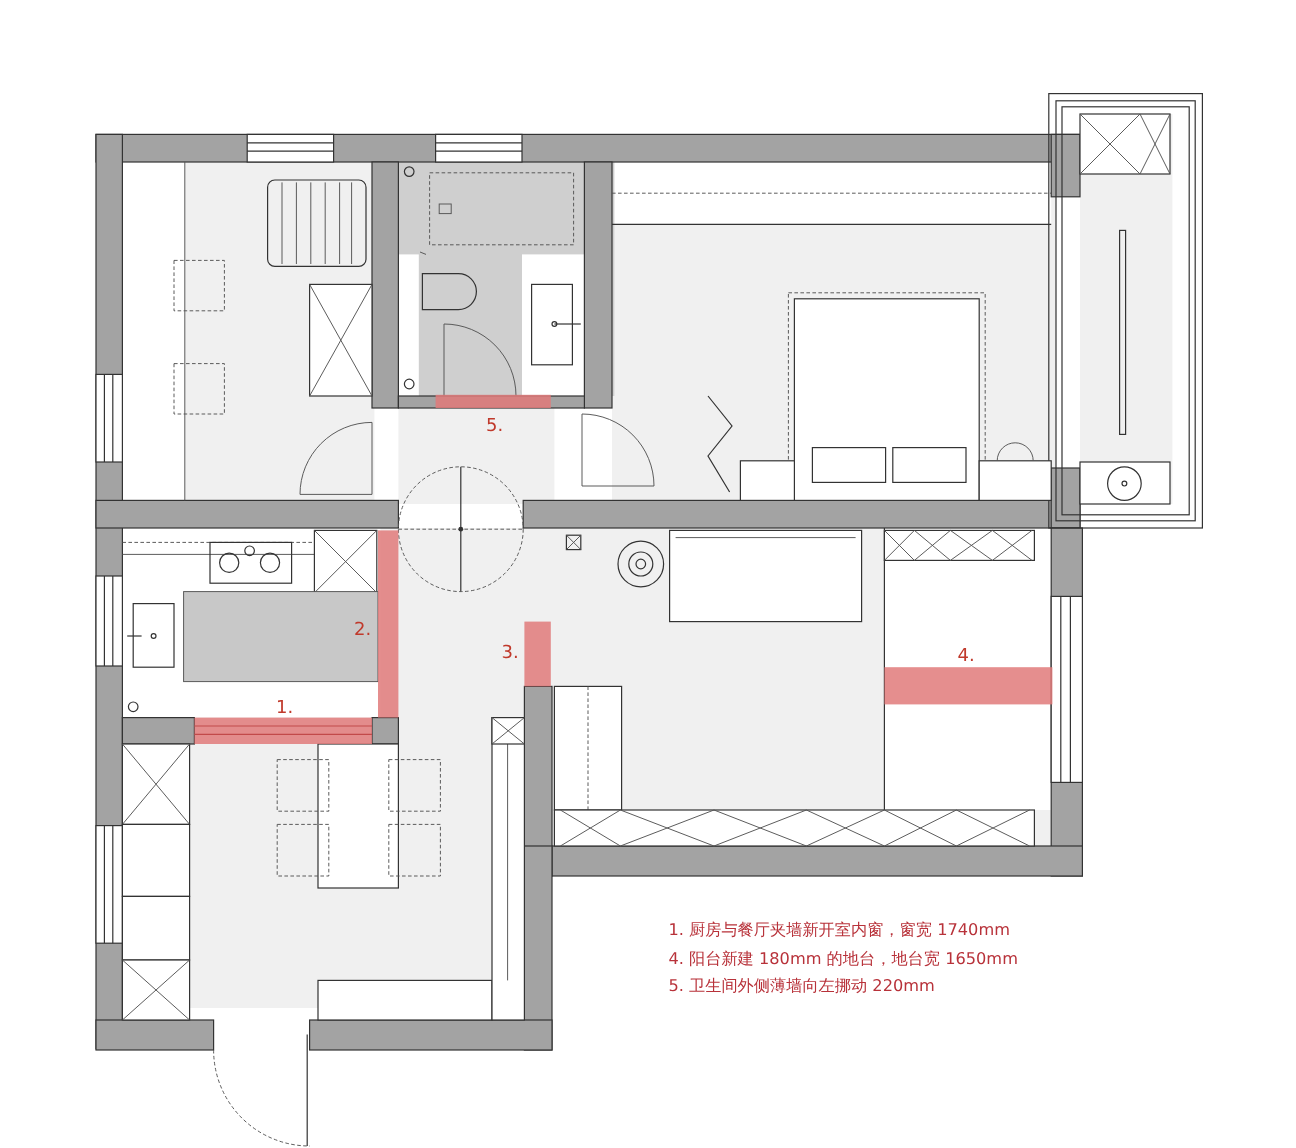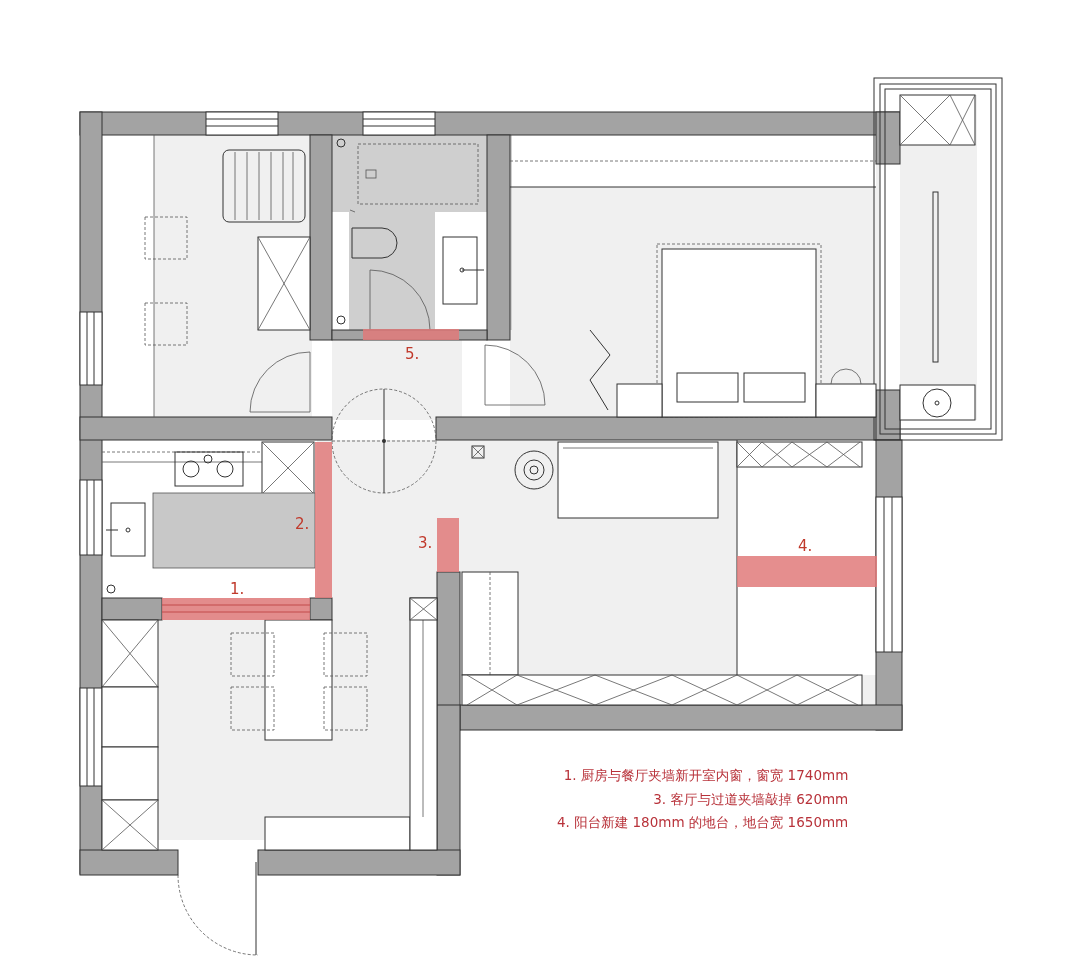--- a/index.html
+++ b/index.html
@@ -8,21 +8,21 @@
   .wall{fill:#a3a3a3;stroke:#333;stroke-width:1;}
   .floor{fill:#f0f0f0;}
   .white{fill:#ffffff;}
   .line{fill:none;stroke:#333;stroke-width:1;}
   .thin{fill:none;stroke:#555;stroke-width:0.8;}
   .dash{fill:none;stroke:#555;stroke-width:0.8;stroke-dasharray:3 2;}
   .grey{fill:#cfcfcf;}
   .red{fill:#e07a7a;opacity:0.85;}
   .redline{stroke:#c24a4a;stroke-width:1;fill:none;}
   .marker{position:absolute;color:#c0392b;font-size:15px;font-family:"DejaVu Sans",sans-serif;}
-  #notes{position:absolute;left:557px;top:764px;color:#b8323a;font-size:13.5px;line-height:23.5px;font-family:"DejaVu Sans",sans-serif;text-align:right;}
+  #notes{position:absolute;left:557px;top:764px;color:#b8323a;font-size:13.5px;line-height:23.5px;font-family:"DejaVu Sans",sans-serif;}
   #notes div{white-space:nowrap;}
 </style>
 </head>
 <body>
 
 <svg id="plan" viewBox="0 0 1080 957" xmlns="http://www.w3.org/2000/svg">
 
   <g>
     <rect class="floor" x="102" y="135" width="210" height="282"></rect>
     <rect class="white" x="102" y="135" width="52" height="282"></rect>
@@ -257,15 +257,15 @@
 </svg>
 
 <span class="marker" style="left:230px;top:580px;">1.</span>
 <span class="marker" style="left:295px;top:515px;">2.</span>
 <span class="marker" style="left:418px;top:534px;">3.</span>
 <span class="marker" style="left:798px;top:537px;">4.</span>
 <span class="marker" style="left:405px;top:345px;">5.</span>
 
 <div id="notes">
   <div>1. 厨房与餐厅夹墙新开室内窗，窗宽 1740mm</div>
-  <div>3. 客厅与过道夹墙敲掉 620mm</div>
   <div>4. 阳台新建 180mm 的地台，地台宽 1650mm</div>
+  <div>5. 卫生间外侧薄墙向左挪动 220mm</div>
 </div>
 
 </body></html>

